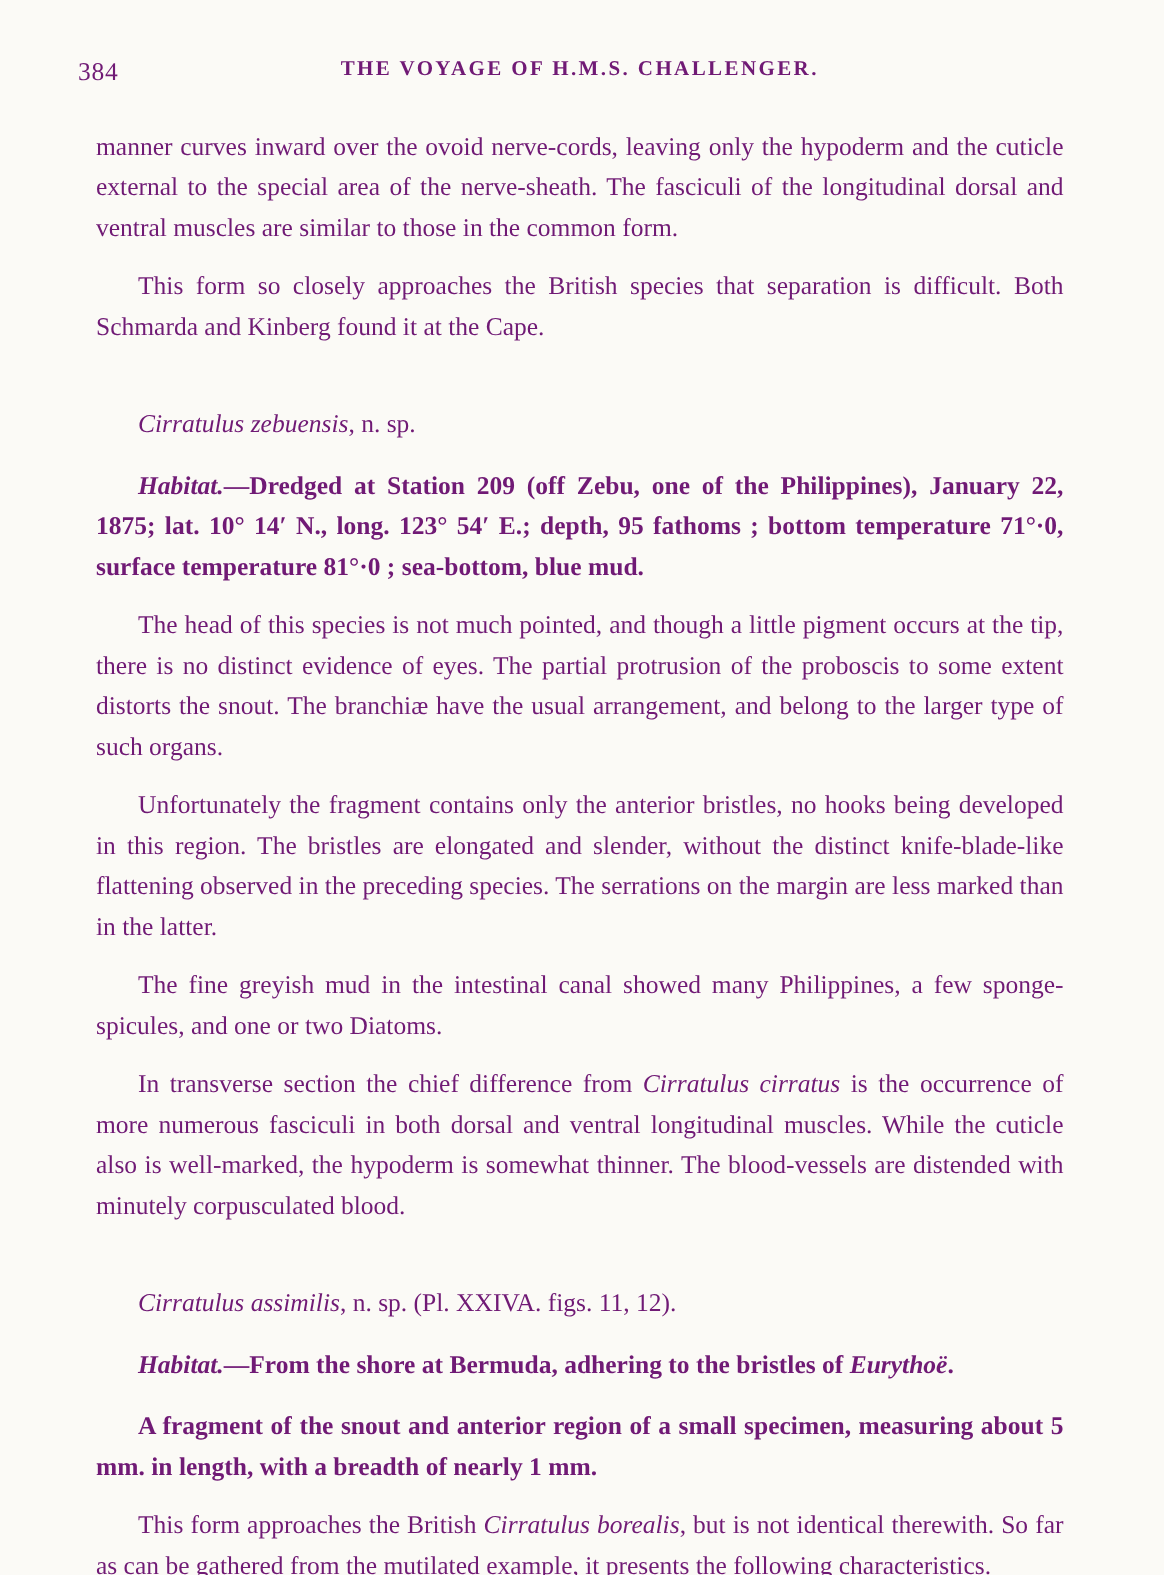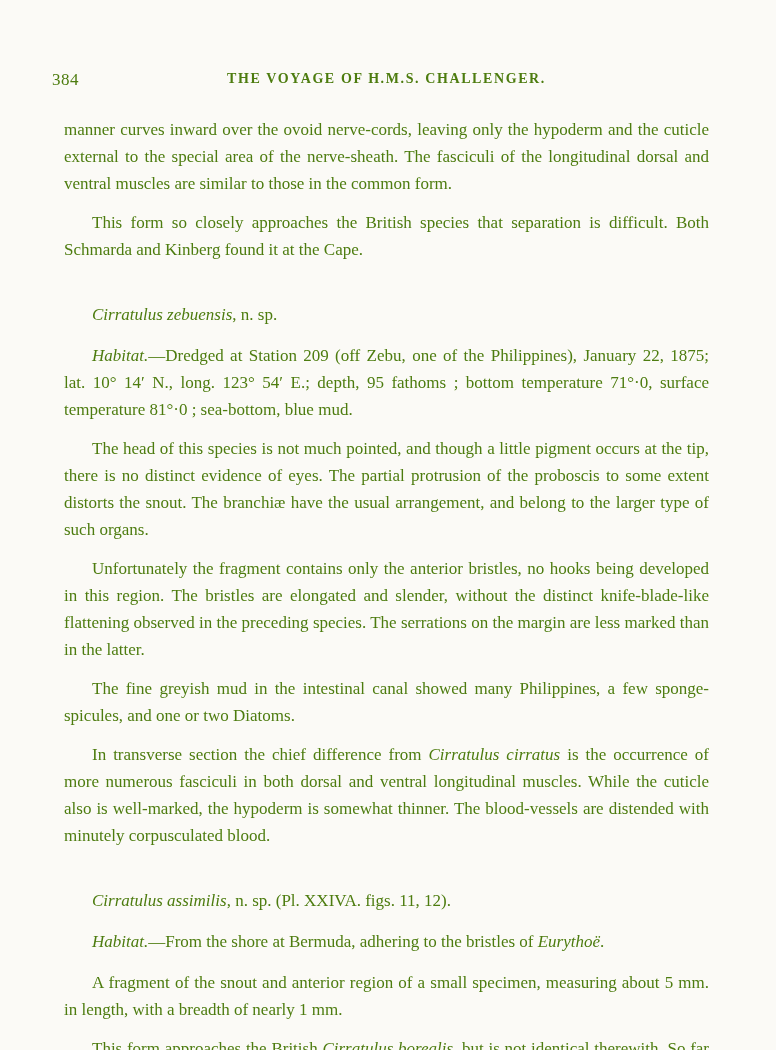--- a/index.html
+++ b/index.html
@@ -4,21 +4,21 @@
 <style>
   html, body { margin: 0; padding: 0; }
   body { background: #d8d6d2; }
 
   .page {
     position: relative;
     width: 776px;
     height: 1050px;
     margin: 0 auto;
     background: #fbfaf6;
-    color: #4d7c0f;
+    color: #701a75;
     font-family: "Liberation Serif", serif;
     box-sizing: border-box;
     padding: 36px 55px 30px 52px;
     overflow: hidden;
   }
 
   .page-header {
     position: relative;
     height: 24px;
     margin-bottom: 24px;
@@ -29,32 +29,31 @@
     top: 2px;
     font-size: 17px;
     letter-spacing: 0.5px;
   }
   .running-title {
     text-align: center;
     font-size: 14px;
     letter-spacing: 1.6px;
     font-weight: bold;
     padding-top: 3px;
-    margin-top: 32px;
   }
 
   .page-body p {
     margin: 12px;
     font-size: 17px;
     line-height: 27px;
     text-align: justify;
   }
   .indent { text-indent: 28px; }
   .gap-lg { margin-top: 38px !important; }
-  .gap-md { margin-top: 14px !important; }
+  .gap-md { margin-top: 14px !important; font-weight: bold; }
   .it { font-style: italic; }
 </style>
 </head>
 <body>
 
 <div class="page">
 
   <div class="page-header">
     <span class="page-number">384</span>
     <div class="running-title">THE VOYAGE OF H.M.S. CHALLENGER.</div>

